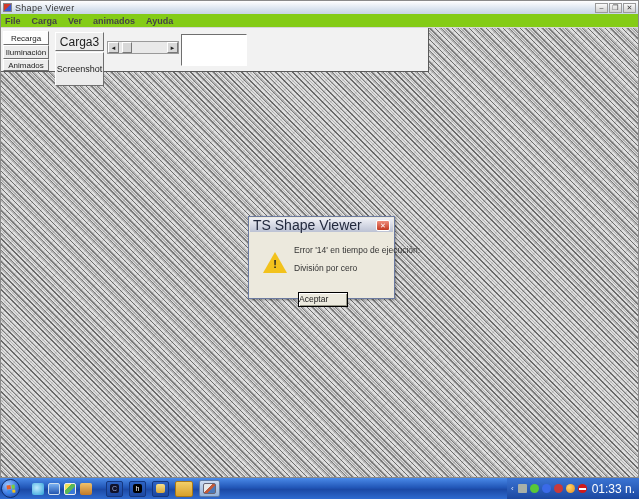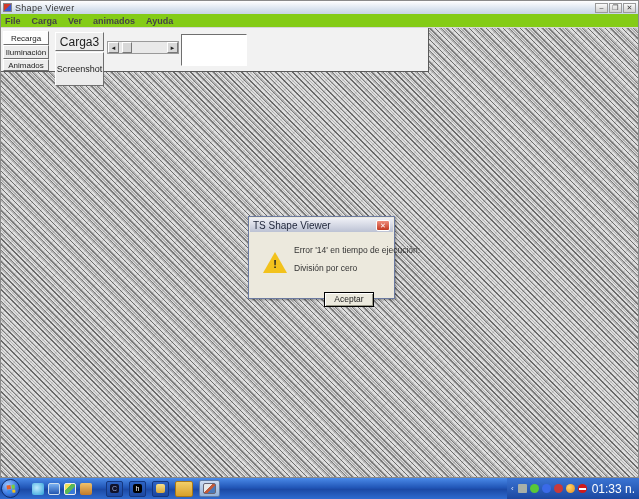--- a/index.html
+++ b/index.html
@@ -56,36 +56,36 @@
     border:1px solid; border-color:#fff #777 #777 #fff; }
 
   #listbox { position:absolute; left:180px; top:6px; width:66px; height:32px; background:#fff;
     border:1px solid; border-color:#6f6f6f #fff #fff #6f6f6f; }
 
   
   #dialog { position:absolute; left:248px; top:216px; width:147px; height:83px;
     background:#ece9dd; border:1px solid #6b7aa0; box-shadow:1px 1px 2px rgba(0,0,0,.35); }
   #dialog-titlebar { position:absolute; left:1px; top:1px; right:1px; height:14px;
     background:linear-gradient(#f0f1f7,#bcc2d4); display:flex; align-items:center; padding:0 3px; }
-  #dialog-title { font-size:10px; color:#22293d; }
+  #dialog-title { font-size:14px; color:#22293d; }
   #dialog-close { margin-left:auto; width:14px; height:11px; border-radius:2px;
     background:linear-gradient(#ef8d7c,#c33a22); border:1px solid #fff;
     color:#fff; font-size:7px; line-height:9px; text-align:center; }
   #dialog-body { position:absolute; left:1px; top:15px; right:1px; bottom:1px; }
   #warn-icon { position:absolute; left:13px; top:20px; width:24px; height:21px; }
   #warn-tri { width:0; height:0; border-left:12px solid transparent; border-right:12px solid transparent;
     border-bottom:21px solid #f2c21c; }
   #warn-bang { position:absolute; left:0; right:0; top:6px; text-align:center;
     font-size:11px; font-weight:bold; color:#222; }
   .dlg-line { position:absolute; left:44px; font-size:8.5px; color:#333; white-space:nowrap; }
   #dlg-line1 { top:13px; }
   #dlg-line2 { top:31px; }
   #dlg-ok { position:absolute; left:48px; top:60px; width:50px; height:15px; background:#eceade;
     border:1px solid #000; box-shadow:inset 1px 1px 0 #fff, inset -1px -1px 0 #9a9a8a;
-    font-size:8.5px; color:#222; text-align:center; line-height:13px;margin-left:26px; }
+    font-size:8.5px; color:#222; line-height:13px; }
 
   
   #taskbar { position:absolute; left:0; bottom:0; width:639px; height:21px;
     background:linear-gradient(#4a8ae8,#2257b8 45%,#1c4aa6 55%,#2f6bd0);
     display:flex; align-items:center; }
   #start-orb { width:19px; height:19px; margin-left:1px; border-radius:50%;
     background:radial-gradient(circle at 35% 30%, #9cc6ff, #3a77e0 55%, #143d96);
     border:1px solid #0e2e70; position:relative; }
   #start-flag { position:absolute; left:5px; top:5px; width:8px; height:8px; transform:rotate(-8deg);
     display:grid; grid-template-columns:1fr 1fr; grid-template-rows:1fr 1fr; gap:1px; }

